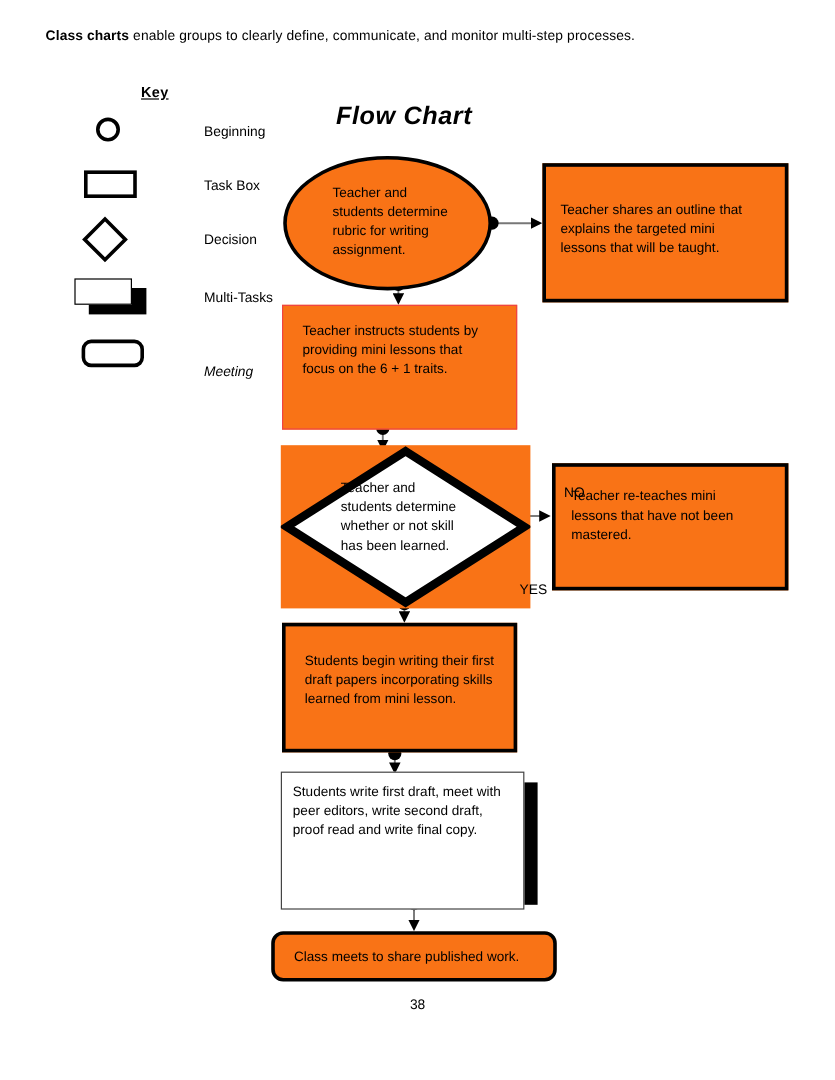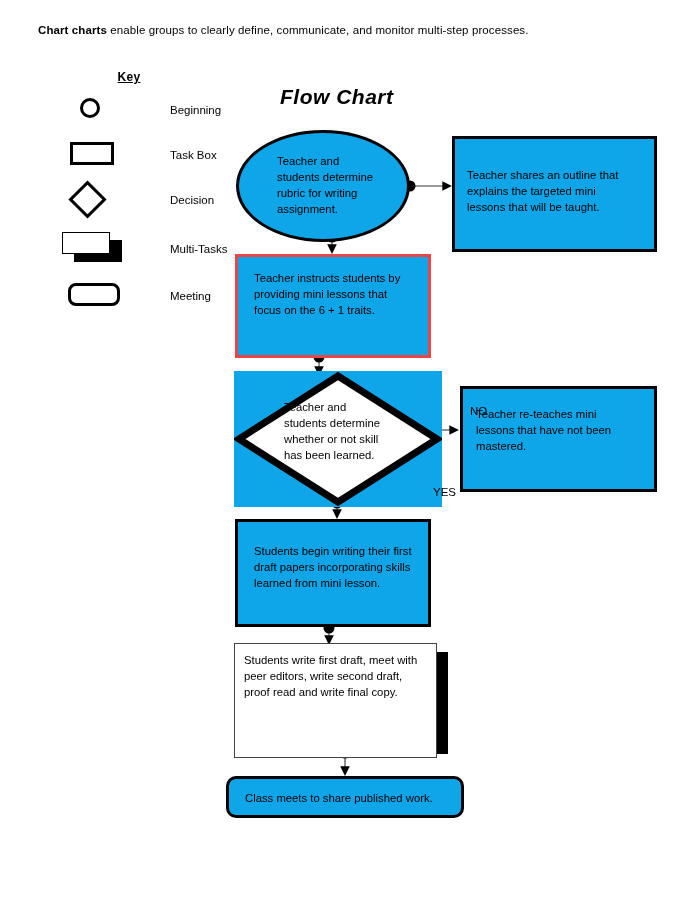--- a/index.html
+++ b/index.html
@@ -136,21 +136,21 @@
     position: absolute;
     left: 280px;
     top: 85px;
     font-size: 21px;
     font-weight: bold;
     font-style: italic;
     letter-spacing: 0.5px;
   }
 
   
-  .node { position: absolute; box-sizing: border-box; background: #0ea5e9; }
+  .node { position: absolute; box-sizing: border-box; background: #f97316; }
   .node-text {
     font-size: 11.3px;
     line-height: 16px;
     white-space: pre-line;
   }
 
   #oval {
     left: 236px; top: 130px;
     width: 174px; height: 112px;
     border: 3.5px solid #000;
@@ -169,21 +169,21 @@
   }
   #box-outline .node-text {
     position: absolute;
     left: 12px; top: 28px;
     width: 180px;
   }
 
   #box-minilessons {
     left: 235px; top: 254px;
     width: 196px; height: 104px;
-    border: 3px solid #ef4444;
+    border: 1px solid #ef4444;
   }
   #box-minilessons .node-text {
     position: absolute;
     left: 16px; top: 13px;
     width: 172px;
   }
 
   #diamond-wrap {
     left: 234px; top: 371px;
     width: 208px; height: 136px;
@@ -270,21 +270,21 @@
     width: 696px;
     text-align: center;
     font-size: 11.5px;
   }
 </style>
 </head>
 <body>
 
 <div id="page">
 
-  <div id="intro"><span class="lead">Chart charts</span><span> enable groups to clearly define, communicate, and monitor multi-step processes.</span></div>
+  <div id="intro"><span class="lead">Class charts</span><span> enable groups to clearly define, communicate, and monitor multi-step processes.</span></div>
 
   <div id="key-block">
     <div id="key-title">Key</div>
 
     <div class="key-row" style="top:20px;">
       <div class="key-glyph">
         <div class="g-circle"></div>
       </div>
       <div class="key-label" style="left:88px; top:13px;">Beginning</div>
     </div>
@@ -308,21 +308,21 @@
         <div class="g-multi-shadow"></div>
         <div class="g-multi-front"></div>
       </div>
       <div class="key-label" style="left:88px; top:12px;">Multi-Tasks</div>
     </div>
 
     <div class="key-row" style="top:208px;">
       <div class="key-glyph">
         <div class="g-round"></div>
       </div>
-      <div class="key-label" style="left:88px; top:11px;">Meeting</div>
+      <div class="key-label" style="left:88px; top:25px;font-style:italic;">Meeting</div>
     </div>
   </div>
 
   <div id="chart-title">Flow Chart</div>
 
   <svg id="connectors" viewBox="0 0 696 900" width="696" height="900">
     <defs>
       <marker id="arrow" viewBox="0 0 10 10" refX="8" refY="5" markerWidth="6" markerHeight="6" orient="auto-start-reverse">
         <path d="M 0 0 L 10 5 L 0 10 z" fill="#000"></path>
       </marker>
@@ -398,14 +398,15 @@
 proof read and write final copy.</div>
   </div>
 
   <div class="node" id="box-meeting">
     <div class="node-text">Class meets to share published work.</div>
   </div>
 
   <div class="edge-label" id="label-no">NO</div>
   <div class="edge-label" id="label-yes">YES</div>
 
+  <div id="page-number">38</div>
 
 </div>
 
 </body></html>

